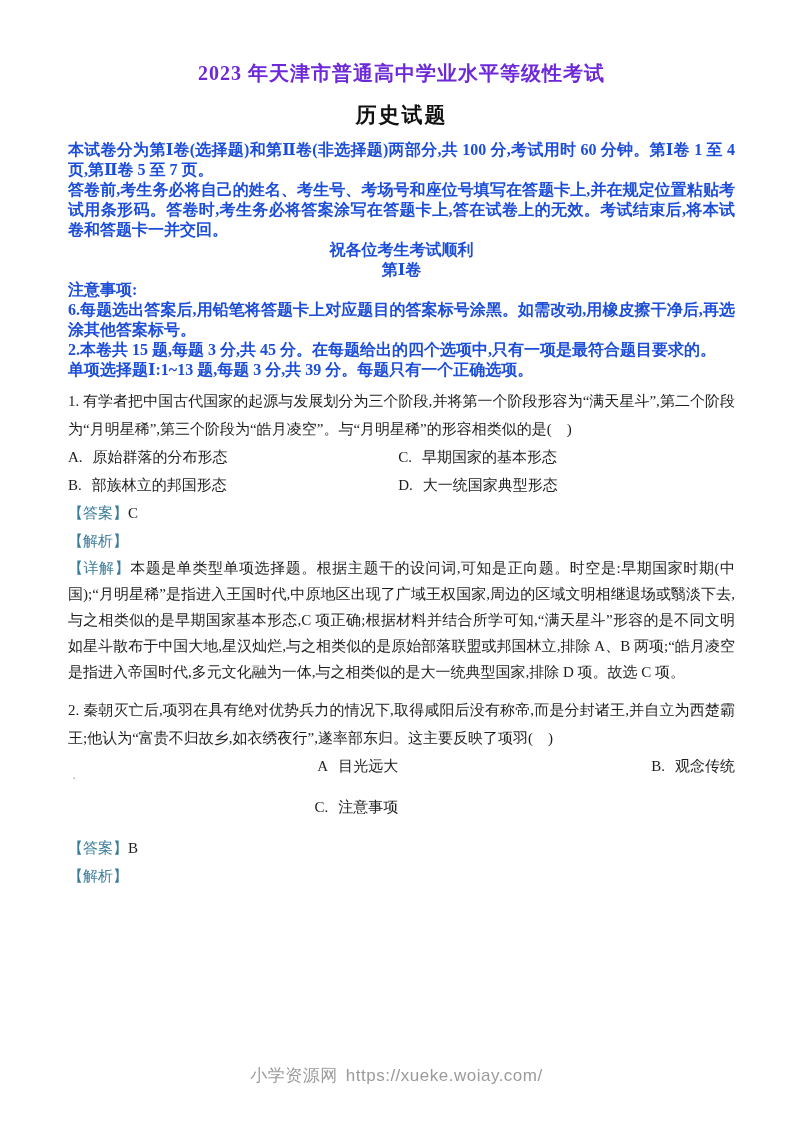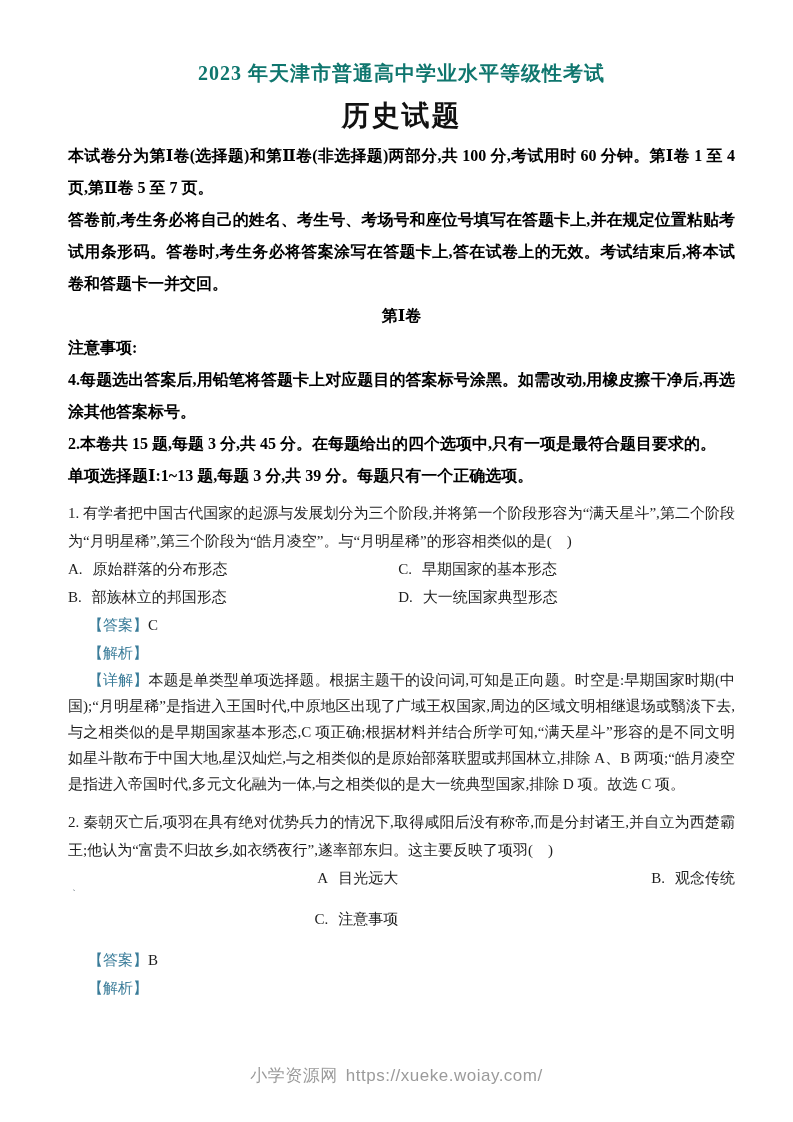--- a/index.html
+++ b/index.html
@@ -7,40 +7,40 @@
   .doc {
     width:793px; height:1122px; position:relative; background:#fff;
     overflow:hidden;
     font-family:"Liberation Serif","DejaVu Serif",serif;
     color:#1d1d1d;
   }
   .content { padding:60px 58px 0 68px; }
   .t-center { text-align:center; }
   .page-title {
     font-size:20px; font-weight:bold; line-height:27px; letter-spacing:1px;
-    color:#0f766e;
+    color:#6d28d9;
   }
   .page-subtitle {
-    font-size:28px; font-weight:bold; line-height:27px; margin-top:15px;
+    font-size:21px; font-weight:bold; line-height:27px; margin-top:15px;
     letter-spacing:2px; color:#111;
   }
   .bold-block { margin-top:11px; }
   .bold-block p {
-    font-size:16px; font-weight:bold; line-height:32px;
-    text-align:justify; color:#000000;
+    font-size:16px; font-weight:bold; line-height:20px;
+    text-align:justify; color:#1d4ed8;
   }
   .bold-block p.center { text-align:center; }
   .qarea { margin-top:7px; }
   .stem { font-size:15px; line-height:28px; text-align:justify; }
   .opts { display:grid; grid-template-columns:49.5% 1fr; font-size:15px; }
   .opt { line-height:28px; position:relative; }
   .opt .lbl { margin-right:10px; }
   .opts.wide .opt { line-height:28px; margin-bottom:13px;text-align:right; }
   .ansline { font-size:15px; line-height:28px; }
-  .tealtag { color:var(--label_teal,#3a7c99);margin-left:20px; }
+  .tealtag { color:var(--label_teal,#3a7c99); }
   .detail { font-size:15px; line-height:26px; text-align:justify; }
   .detail .tealtag { }
   .q2 { margin-top:11px; }
   .stray {
     position:absolute; left:4px; top:19px; font-size:9px; color:#5c6a73;
     line-height:9px;
   }
   .footer {
     position:absolute; left:0; top:1064px; width:100%; text-align:center;
     font-family:"Liberation Sans","DejaVu Sans",sans-serif;
@@ -53,23 +53,24 @@
 
 <div class="doc">
   <div class="content">
 
     <div class="page-title t-center">2023 年天津市普通高中学业水平等级性考试</div>
     <div class="page-subtitle t-center">历史试题</div>
 
     <div class="bold-block">
       <p>本试卷分为第Ⅰ卷(选择题)和第Ⅱ卷(非选择题)两部分,共 100 分,考试用时 60 分钟。第Ⅰ卷 1 至 4 页,第Ⅱ卷 5 至 7 页。</p>
       <p>答卷前,考生务必将自己的姓名、考生号、考场号和座位号填写在答题卡上,并在规定位置粘贴考试用条形码。答卷时,考生务必将答案涂写在答题卡上,答在试卷上的无效。考试结束后,将本试卷和答题卡一并交回。</p>
+      <p class="center">祝各位考生考试顺利</p>
       <p class="center">第Ⅰ卷</p>
       <p>注意事项:</p>
-      <p>4.每题选出答案后,用铅笔将答题卡上对应题目的答案标号涂黑。如需改动,用橡皮擦干净后,再选涂其他答案标号。</p>
+      <p>6.每题选出答案后,用铅笔将答题卡上对应题目的答案标号涂黑。如需改动,用橡皮擦干净后,再选涂其他答案标号。</p>
       <p>2.本卷共 15 题,每题 3 分,共 45 分。在每题给出的四个选项中,只有一项是最符合题目要求的。</p>
       <p>单项选择题Ⅰ:1~13 题,每题 3 分,共 39 分。每题只有一个正确选项。</p>
     </div>
 
     <div class="qarea">
       <div class="stem">1. 有学者把中国古代国家的起源与发展划分为三个阶段,并将第一个阶段形容为“满天星斗”,第二个阶段为“月明星稀”,第三个阶段为“皓月凌空”。与“月明星稀”的形容相类似的是(　)</div>
       <div class="opts">
         <div class="opt">
           <span class="lbl">A.</span><span>原始群落的分布形态</span>
         </div>

